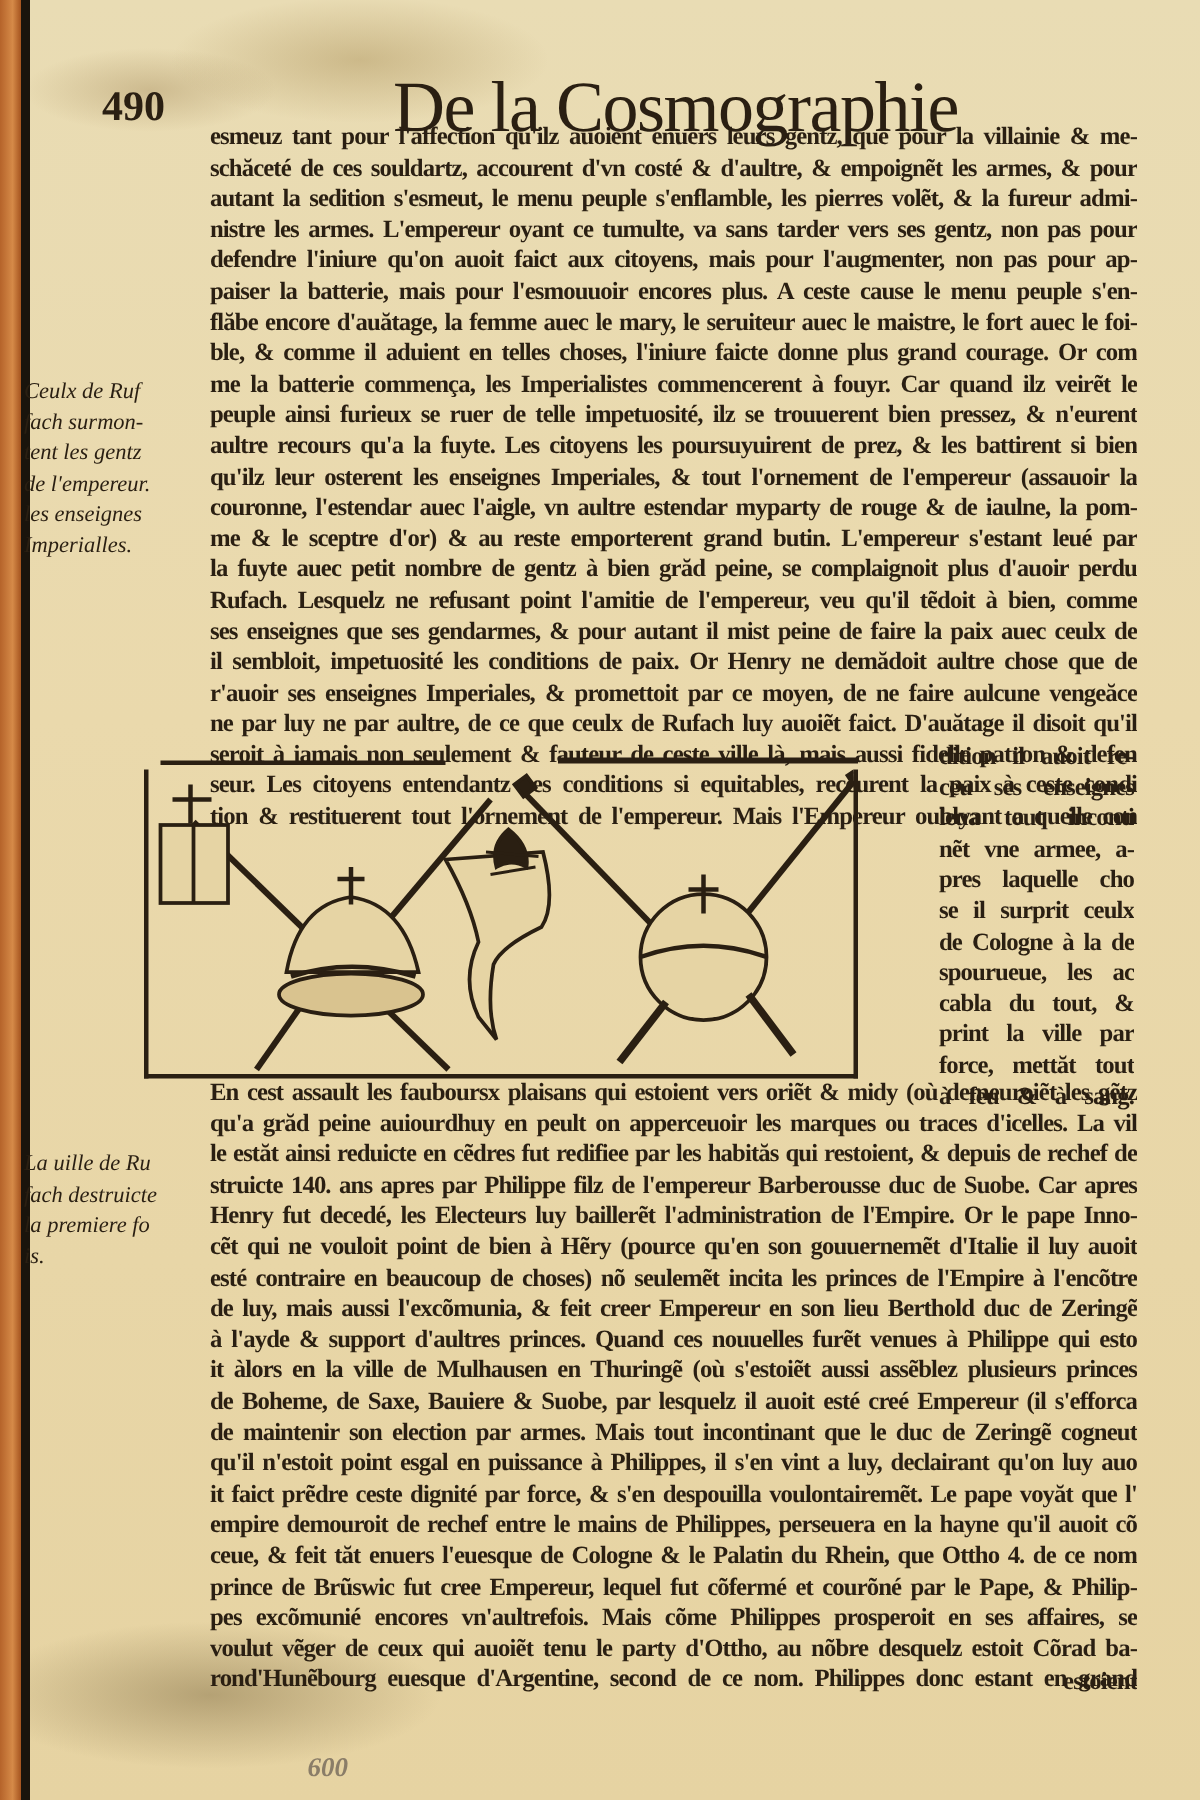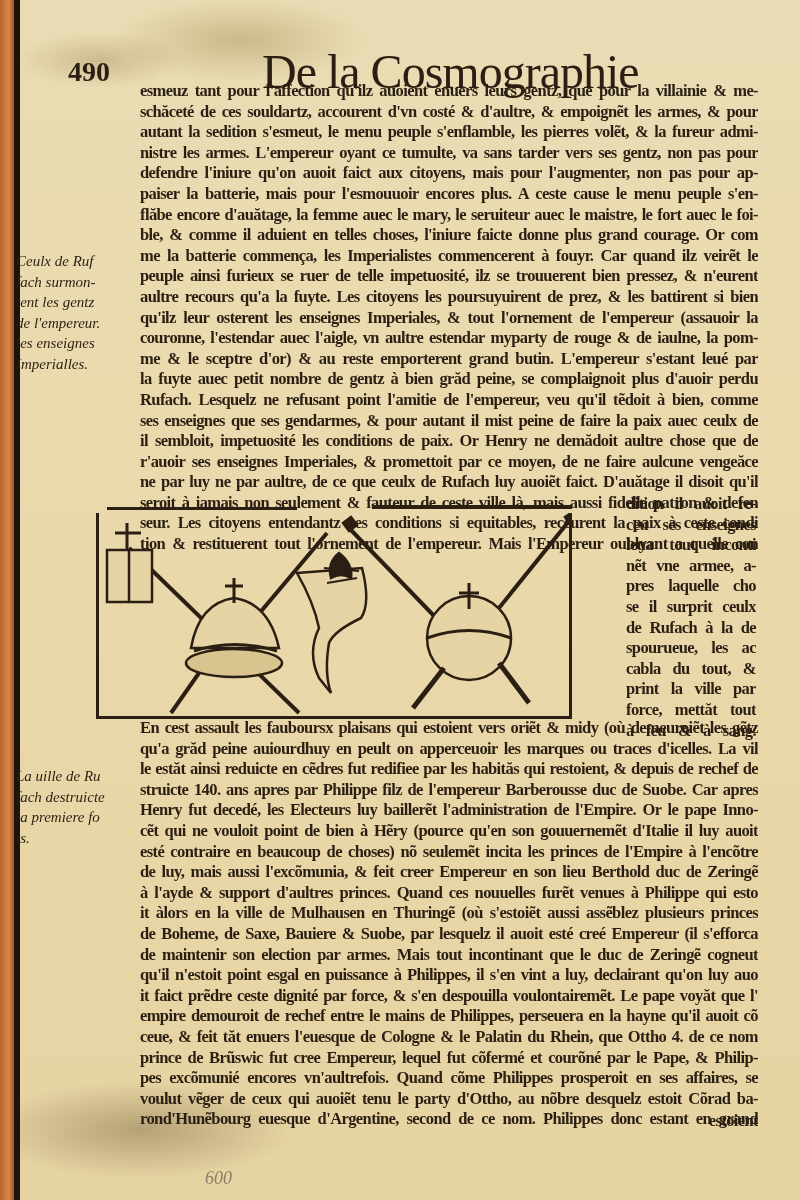--- a/index.html
+++ b/index.html
@@ -35,21 +35,21 @@
     .last-line { text-align: right; text-align-last: right; }
     .margin-notes { position: absolute; left: 16px; color: #2a1f12; font-style: italic; }
     .margin-note-line { font-size: 15px; line-height: 20.6px; height: 20.6px; white-space: nowrap; }
     .woodcut {
       position: absolute; left: 96px; top: 513px; width: 470px; height: 203px;
       border-left: 3px solid #2a1f12; border-bottom: 3px solid #2a1f12; border-right: 3px solid #2a1f12;
     }
     .woodcut .top-rule-left { position: absolute; left: 8px; top: -6px; width: 190px; height: 3px; background: #2a1f12; }
     .woodcut .top-rule-right { position: absolute; right: -3px; top: -8px; width: 200px; height: 4px; background: #2a1f12; }
     .woodcut svg { position: absolute; left: 0; top: 0; }
-    .pencil-mark { position: absolute; left: 205px; top: 1168px; font-size: 18px; color: #8a7d68; font-style: italic; }
+    .pencil-mark { position: absolute; left: 205px; top: 1168px; font-size: 18px; color: #8a7d68; font-style: italic; font-weight: bold; }
   </style>
 </head>
 <body>
 
 <div class="wood"></div>
 <div class="blackedge"></div>
 
 <div class="page"></div>
 
 <div class="page-number">490</div>
@@ -81,21 +81,21 @@
     <div class="line">tion &amp; restituerent tout l'ornement de l'empereur. Mais l'Empereur oublyant a quelle con</div>
   </div>
 
 <div class="text-block side-lines" style="left:578px; top:494px;" id="side">
     <div class="line">dition il auoit re-</div>
     <div class="line">ceu ses enseignes</div>
     <div class="line">leua tout inconti</div>
     <div class="line">nẽt vne armee, a-</div>
     <div class="line">pres laquelle cho</div>
     <div class="line">se il surprit ceulx</div>
-    <div class="line">de Rufach à la de</div>
+    <div class="line">de Cologne à la de</div>
     <div class="line">spourueue, les ac</div>
     <div class="line">cabla du tout, &amp;</div>
     <div class="line">print la ville par</div>
     <div class="line">force, mettăt tout</div>
     <div class="line">à feu &amp; à sang.</div>
   </div>
 
 <div class="woodcut">
   <div class="top-rule-left"></div>
   <div class="top-rule-right"></div>
@@ -159,21 +159,21 @@
     <div class="line">de luy, mais aussi l'excõmunia, &amp; feit creer Empereur en son lieu Berthold duc de Zeringẽ</div>
     <div class="line">à l'ayde &amp; support d'aultres princes. Quand ces nouuelles furẽt venues à Philippe qui esto</div>
     <div class="line">it àlors en la ville de Mulhausen en Thuringẽ (où s'estoiẽt aussi assẽblez plusieurs princes</div>
     <div class="line">de Boheme, de Saxe, Bauiere &amp; Suobe, par lesquelz il auoit esté creé Empereur (il s'efforca</div>
     <div class="line">de maintenir son election par armes. Mais tout incontinant que le duc de Zeringẽ cogneut</div>
     <div class="line">qu'il n'estoit point esgal en puissance à Philippes, il s'en vint a luy, declairant qu'on luy auo</div>
     <div class="line">it faict prẽdre ceste dignité par force, &amp; s'en despouilla voulontairemẽt. Le pape voyăt que l'</div>
     <div class="line">empire demouroit de rechef entre le mains de Philippes, perseuera en la hayne qu'il auoit cõ</div>
     <div class="line">ceue, &amp; feit tăt enuers l'euesque de Cologne &amp; le Palatin du Rhein, que Ottho 4. de ce nom</div>
     <div class="line">prince de Brũswic fut cree Empereur, lequel fut cõfermé et courõné par le Pape, &amp; Philip-</div>
-    <div class="line">pes excõmunié encores vn'aultrefois. Quand cõme Philippes prosperoit en ses affaires, se</div>
+    <div class="line">pes excõmunié encores vn'aultrefois. Mais cõme Philippes prosperoit en ses affaires, se</div>
     <div class="line">voulut vẽger de ceux qui auoiẽt tenu le party d'Ottho, au nõbre desquelz estoit Cõrad ba-</div>
     <div class="line">rond'Hunẽbourg euesque d'Argentine, second de ce nom. Philippes donc estant en grand</div>
   </div>
 
 <div class="text-block" style="top:1111px;">
   <div class="line last-line">estoient</div>
 </div>
 
 <div class="margin-notes" style="top:251px;" id="mn1">
     <div class="margin-note-line">Ceulx de Ruf</div>

